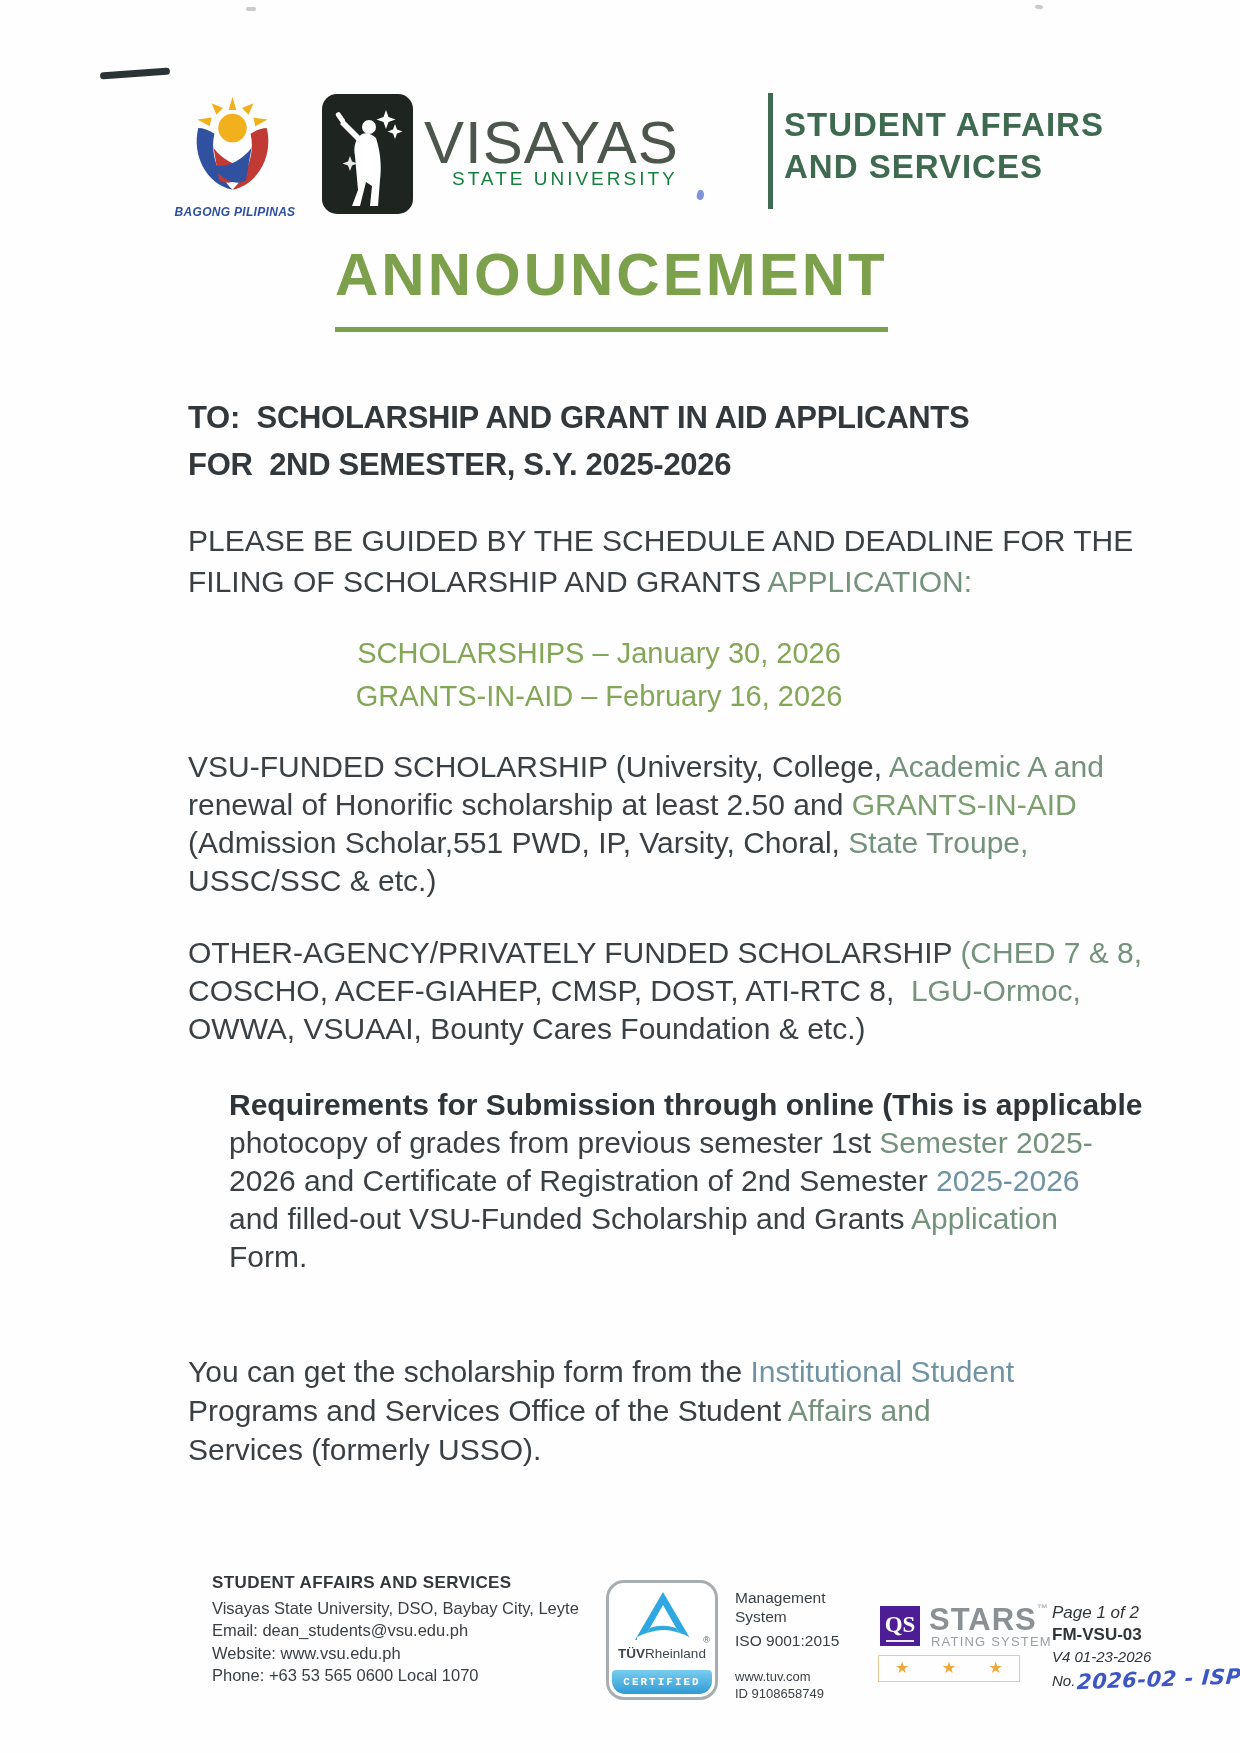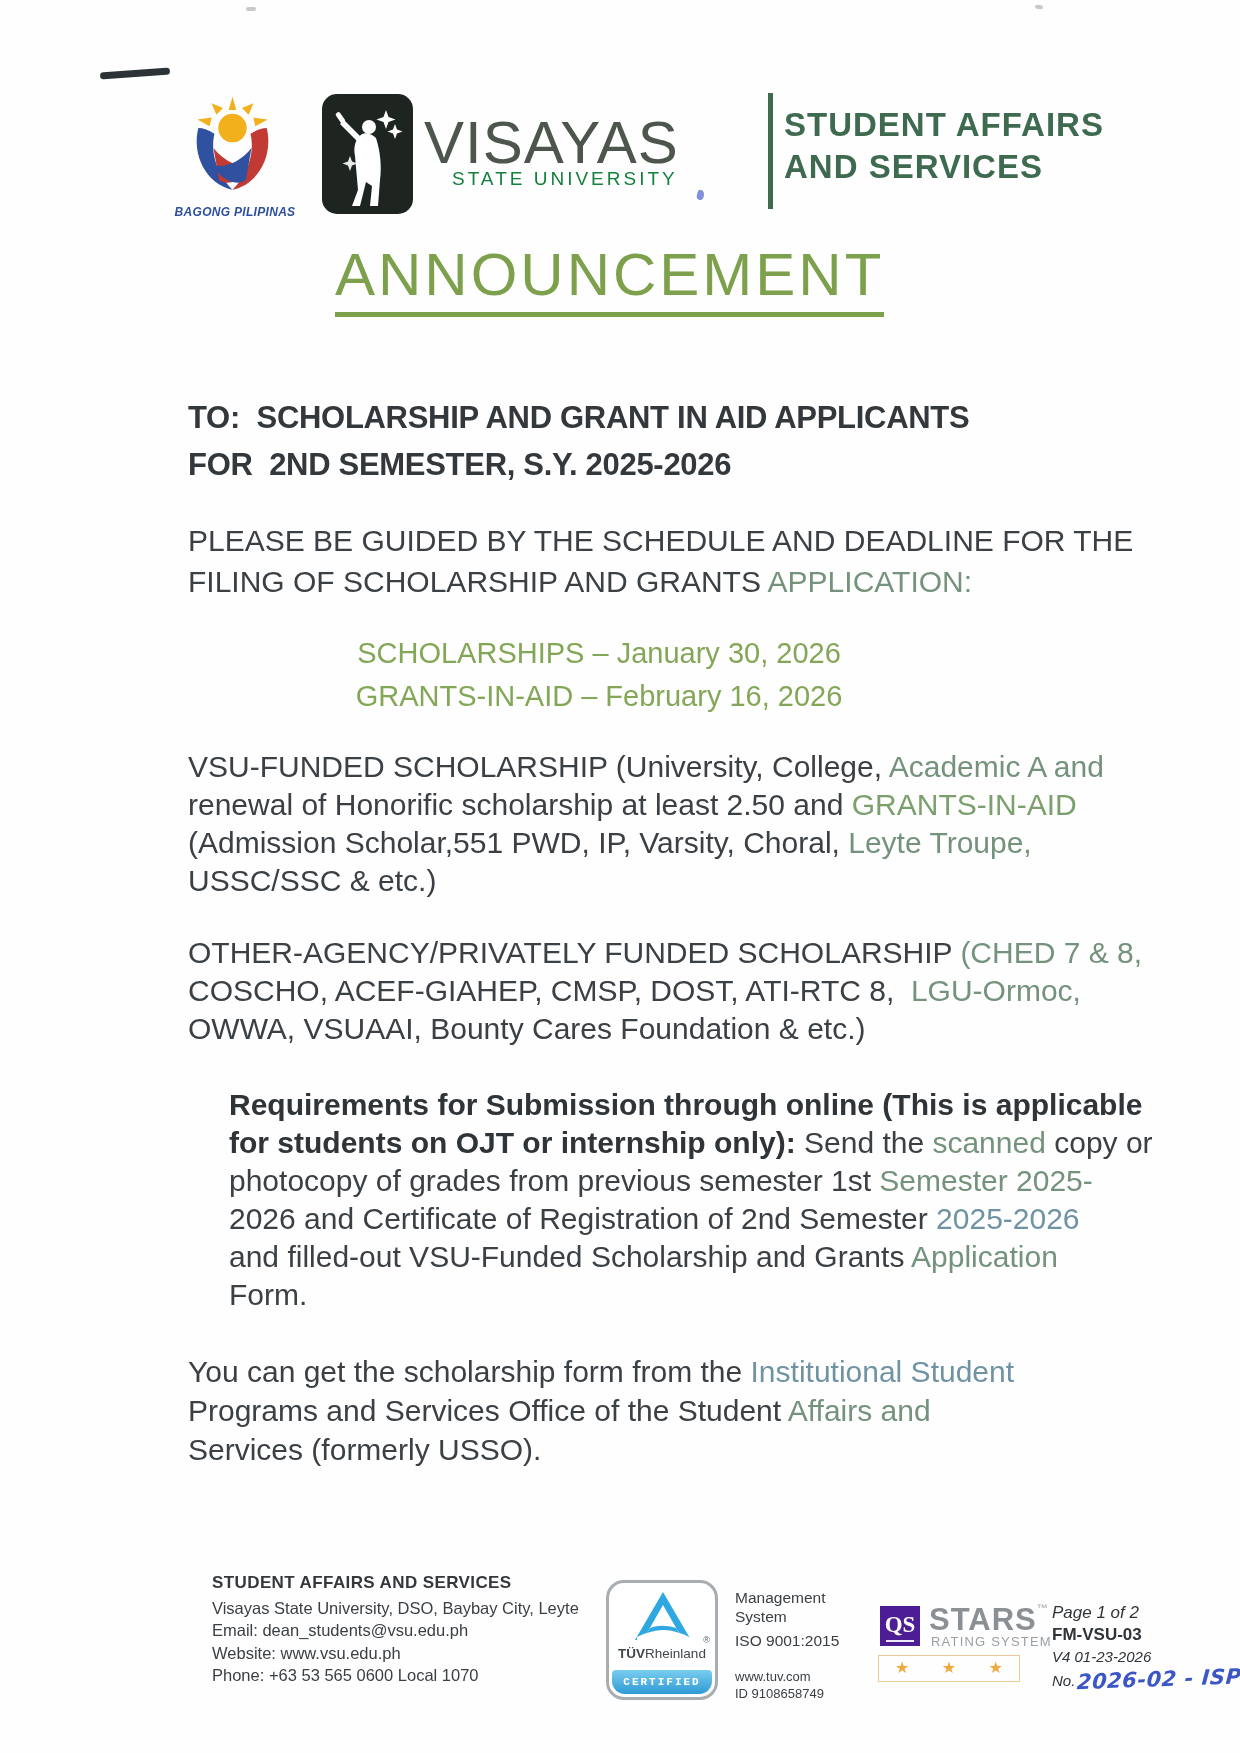--- a/index.html
+++ b/index.html
@@ -18,22 +18,22 @@
   .bagong-svg{position:absolute;left:185px;top:95px;width:95px;height:106px;}
   .bagong-label{position:absolute;left:170px;top:205px;width:130px;text-align:center;
     font-size:12px;font-weight:bold;font-style:italic;color:#2d4fa0;letter-spacing:.3px;}
   .vsu-logo{position:absolute;left:322px;top:94px;width:91px;height:120px;}
   .vsu-name{position:absolute;left:424px;top:108px;font-size:60px;letter-spacing:1px;color:#4d564c;}
   .vsu-subtitle{position:absolute;left:452px;top:168px;font-size:19px;letter-spacing:3px;color:#15803d;text-align:center;}
   .header-divider{position:absolute;left:768px;top:93px;width:5px;height:116px;background:#3f6b50;}
   .office-name{position:absolute;left:784px;top:104px;font-size:33px;font-weight:bold;color:#3e6a50;letter-spacing:1px;line-height:42px;}
   
   .doc-title{position:absolute;left:335px;top:244px;
-    font-size:60px;font-weight:normal;letter-spacing:3px;color:#7ca04b;
-    border-bottom:5px solid #7ca04b;padding-bottom:6px;line-height:62px;}
+    font-size:60px;font-weight:bold;letter-spacing:3px;color:#7ca04b;
+    border-bottom:5px solid #7ca04b;padding-bottom:21px;line-height:62px;}
   
   .para{position:absolute;left:188px;}
   .para .line{white-space:pre;}
   .p-to{top:394px;font-size:31px;font-weight:bold;color:#33383c;line-height:47px;letter-spacing:-.3px;}
   .p-guided{top:520px;font-size:30px;line-height:41px;}
   .p-deadlines{top:632px;width:822px;text-align:center;font-size:29px;line-height:43px;color:#83a757;}
   .p-vsu{top:748px;font-size:30px;line-height:38px;}
   .p-other{top:934px;font-size:30px;line-height:38px;}
   .p-req{top:1086px;font-size:30px;line-height:38px;margin-left:41px;}
   .p-get{top:1352px;font-size:30px;line-height:39px;}
@@ -138,33 +138,32 @@
   </div>
 
   <div class="para p-deadlines">
     <div class="line">SCHOLARSHIPS – January 30, 2026</div>
     <div class="line">GRANTS-IN-AID – February 16, 2026</div>
   </div>
 
   <div class="para p-vsu">
     <div class="line"><span>VSU-FUNDED SCHOLARSHIP (University, College, </span><span class="tint-g">Academic A and</span></div>
     <div class="line"><span>renewal of Honorific scholarship at least 2.50 and </span><span class="tint-g2">GRANTS-IN-AID</span></div>
-    <div class="line"><span>(Admission Scholar,551 PWD, IP, Varsity, Choral, </span><span class="tint-g">Leyte Troupe,</span></div>
+    <div class="line"><span>(Admission Scholar,551 PWD, IP, Varsity, Choral, </span><span class="tint-g">State Troupe,</span></div>
     <div class="line">USSC/SSC &amp; etc.)</div>
   </div>
 
   <div class="para p-other">
     <div class="line"><span>OTHER-AGENCY/PRIVATELY FUNDED SCHOLARSHIP </span><span class="tint-g">(CHED 7 &amp; 8,</span></div>
     <div class="line"><span>COSCHO, ACEF-GIAHEP, CMSP, DOST, ATI-RTC 8,  </span><span class="tint-g">LGU-Ormoc,</span></div>
     <div class="line">OWWA, VSUAAI, Bounty Cares Foundation &amp; etc.)</div>
   </div>
 
   <div class="para p-req">
     <div class="line seg-b">Requirements for Submission through online (This is applicable</div>
-    <div class="line"><span class="seg-b">for students on OJT or internship only): </span><span>Send the </span><span class="tint-g">scanned</span><span> copy or</span></div>
     <div class="line"><span>photocopy of grades from previous semester 1st </span><span class="tint-g">Semester 2025-</span></div>
     <div class="line"><span>2026 and Certificate of Registration of 2nd Semester </span><span class="tint-t">2025-2026</span></div>
     <div class="line"><span>and filled-out VSU-Funded Scholarship and Grants </span><span class="tint-g">Application</span></div>
     <div class="line">Form.</div>
   </div>
 
   <div class="para p-get">
     <div class="line"><span>You can get the scholarship form from the </span><span class="tint-t">Institutional Student</span></div>
     <div class="line"><span>Programs and Services Office of the Student </span><span class="tint-g">Affairs and</span></div>
     <div class="line">Services (formerly USSO).</div>

